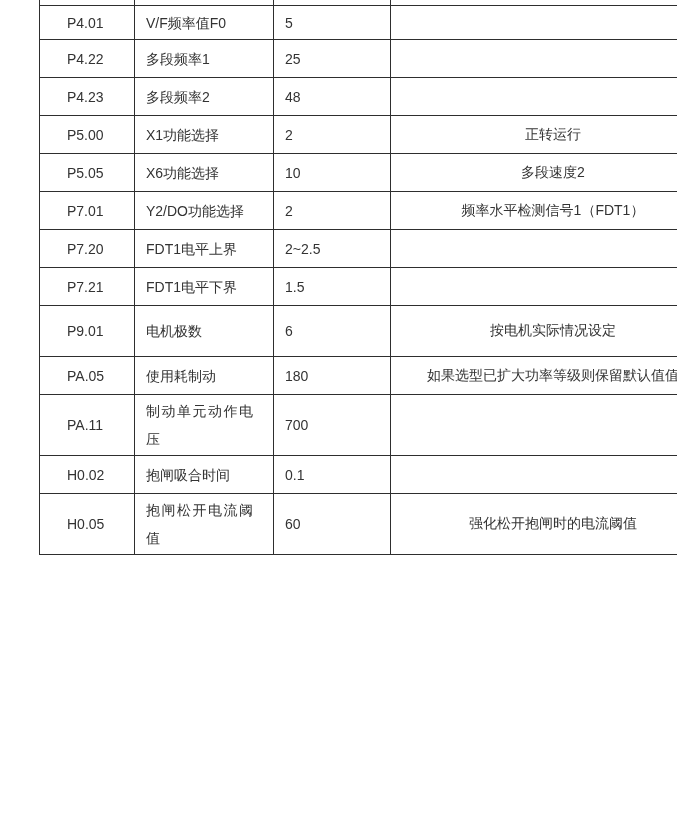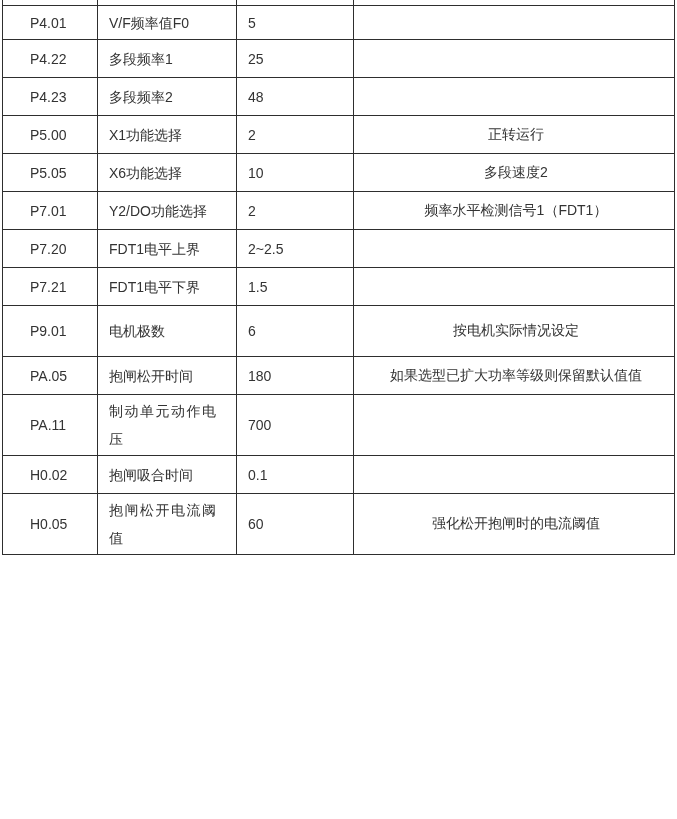--- a/index.html
+++ b/index.html
@@ -9,20 +9,21 @@
     width: 677px;
     height: 819px;
     overflow: hidden;
     font-family: "Liberation Sans", "DejaVu Sans", sans-serif;
   }
   .page {
     position: relative;
     width: 618px;
     height: 819px;
     background: #ffffff;
+    padding-left: 37px;
   }
   table.param-table {
     border-collapse: collapse;
     table-layout: fixed;
     margin-left: 2px;
     width: 672px;
   }
   table.param-table td {
     border: 1px solid #2e2e2e;
     font-size: 14px;
@@ -129,21 +130,21 @@
           <td class="c4"></td>
         </tr>
         <tr class="data-row">
           <td class="c1">P9.01</td>
           <td class="c2">电机极数</td>
           <td class="c3">6</td>
           <td class="c4">按电机实际情况设定</td>
         </tr>
         <tr class="data-row">
           <td class="c1">PA.05</td>
-          <td class="c2">抱闸松开时间</td>
+          <td class="c2">使用耗制动</td>
           <td class="c3">180</td>
           <td class="c4">如果选型已扩大功率等级则保留默认值值</td>
         </tr>
         <tr class="data-row">
           <td class="c1">PA.11</td>
           <td class="c2">制动单元动作电压</td>
           <td class="c3">700</td>
           <td class="c4"></td>
         </tr>
         <tr class="data-row">

